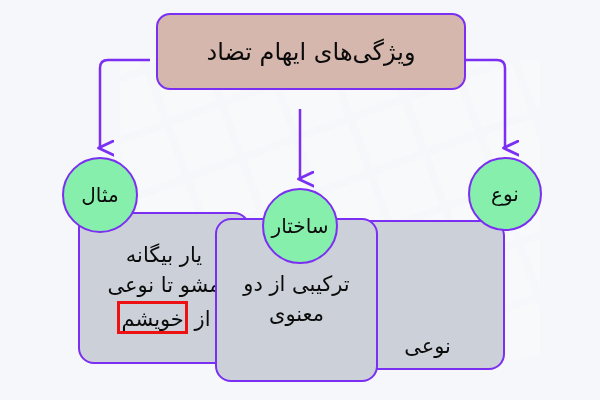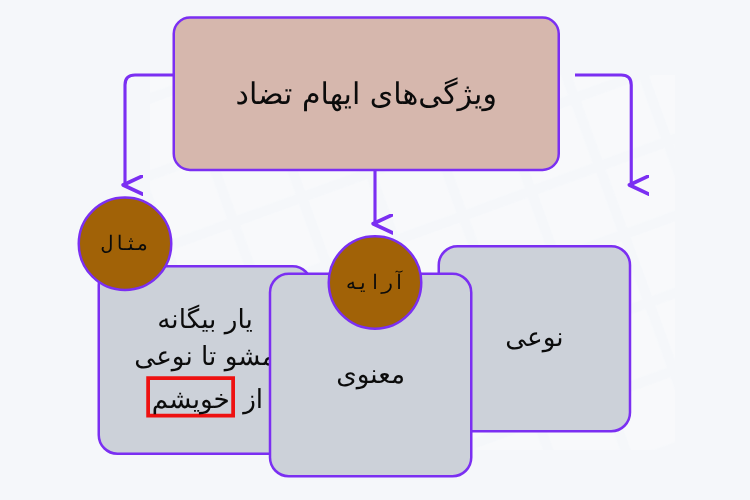--- a/index.html
+++ b/index.html
@@ -41,39 +41,38 @@
     align-items: center;
     justify-content: center;
     text-align: center;
     color: #0b0b0b;
     direction: rtl;
     unicode-bidi: isolate;
   }
 
   
   .title-box {
-    left: 138px;
+    left: 156px;
     top: 13px;
     width: 310px;
-    height: 124px;
+    height: 77px;
     background: #d6b7ad;
     border: 2.5px solid #7b2ff2;
     border-radius: 14px;
     font-size: 24px;
     z-index: 6;
   }
 
   
   .circle {
     border-radius: 50%;
-    background: #a16207;
+    background: #86efac;
     border: 2.5px solid #7b2ff2;
-    font-size: 16px;
+    font-size: 20px;
     z-index: 8;
-    font-family: Liberation Mono, monospace;
   }
   .circle-example { left: 62px;  top: 157px; width: 76px; height: 76px; }
   .circle-structure { left: 262px; top: 188px; width: 76px; height: 76px; }
   .circle-type { left: 468px; top: 157px; width: 74px; height: 74px; }
 
   
   .content-box {
     background: #ccd1d9;
     border: 2.5px solid #7b2ff2;
     border-radius: 16px;
@@ -90,24 +89,25 @@
   }
   .box-structure {
     left: 215px;
     top: 218px;
     width: 163px;
     height: 164px;
     z-index: 5;
   }
   .box-type {
     left: 350px;
-    top: 196px;
+    top: 220px;
     width: 155px;
     height: 150px;
     z-index: 3;
+    align-items: flex-end;
   }
 
   .box-text {
     display: block;
     width: 100%;
   }
   .box-text .line { display: block; white-space: nowrap; }
 
   
   .hl {
@@ -163,26 +163,30 @@
   </div>
 
   <div class="node content-box box-type">
     <span class="box-text">
       <span class="line">نوعی</span>
     </span>
   </div>
 
   <div class="node content-box box-structure">
     <span class="box-text">
+      <span class="line">ترکیبی از دو</span>
       <span class="line">معنوی</span>
     </span>
   </div>
 
   <div class="node circle circle-example">
     <span>مثال</span>
   </div>
 
   <div class="node circle circle-structure">
-    <span>آرایه</span>
+    <span>ساختار</span>
   </div>
 
+  <div class="node circle circle-type">
+    <span>نوع</span>
+  </div>
 
 </div>
 
 </body></html>

